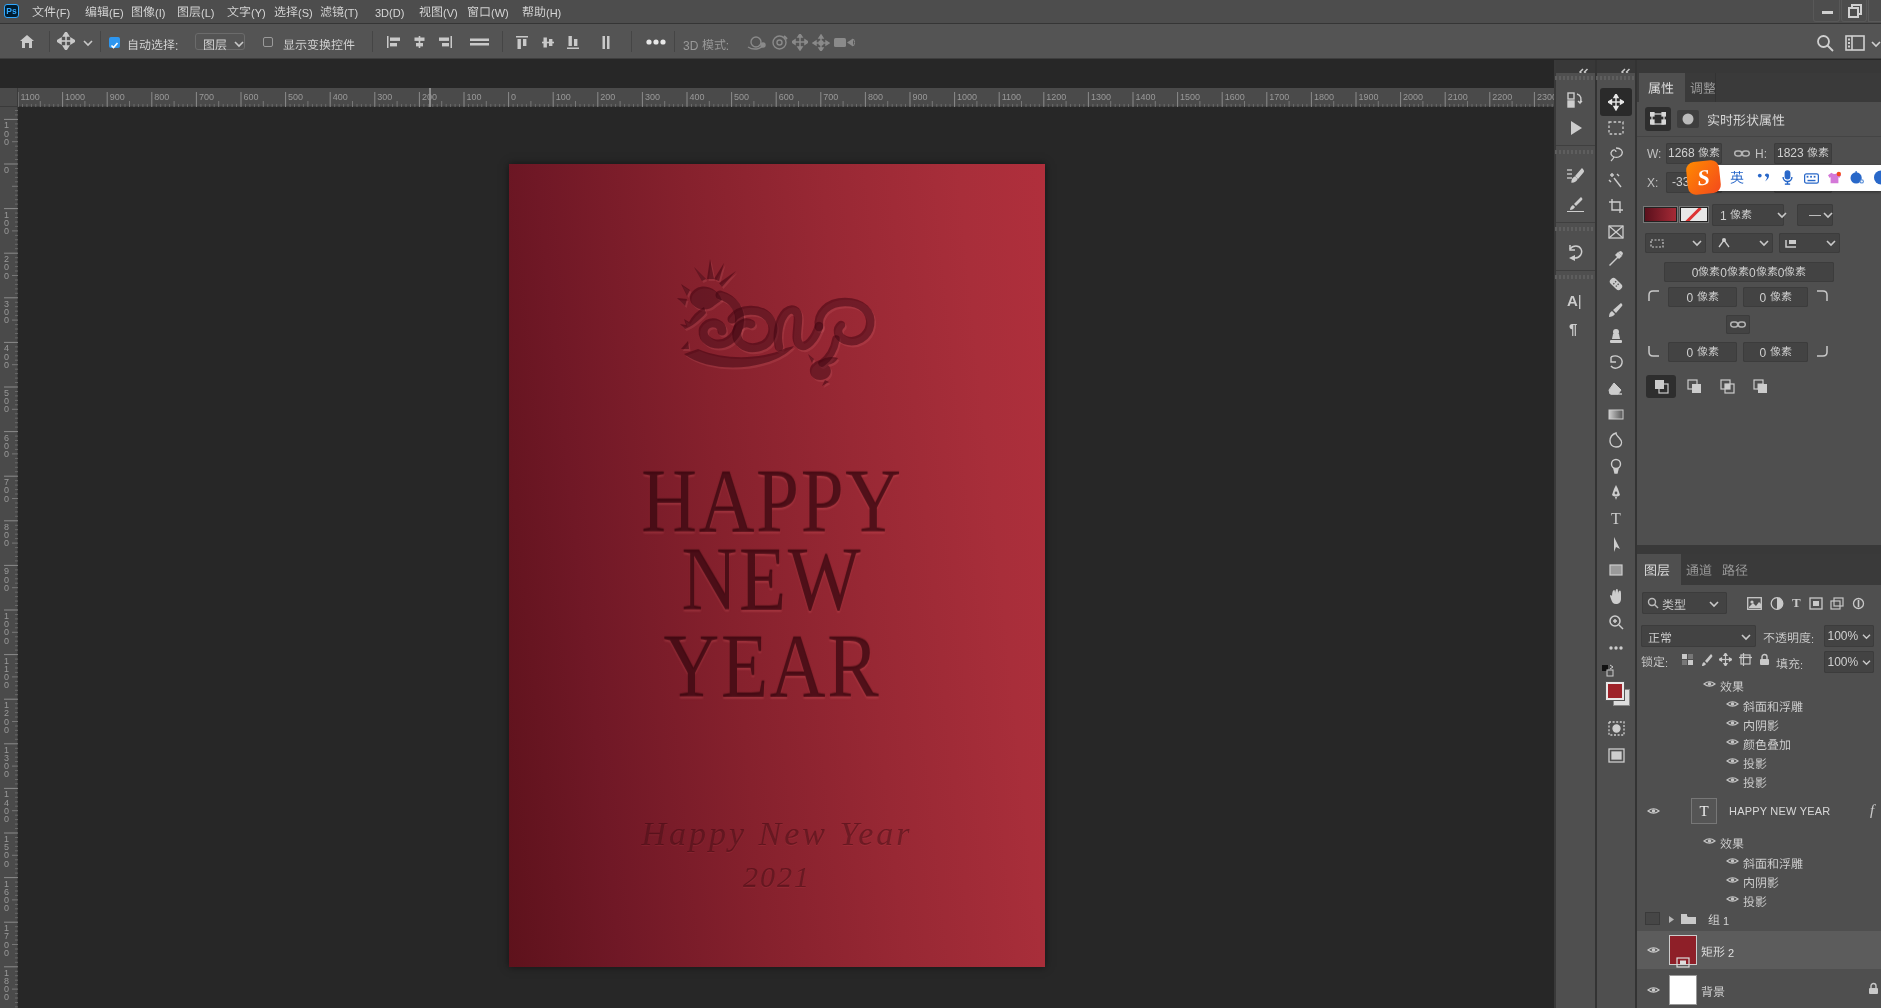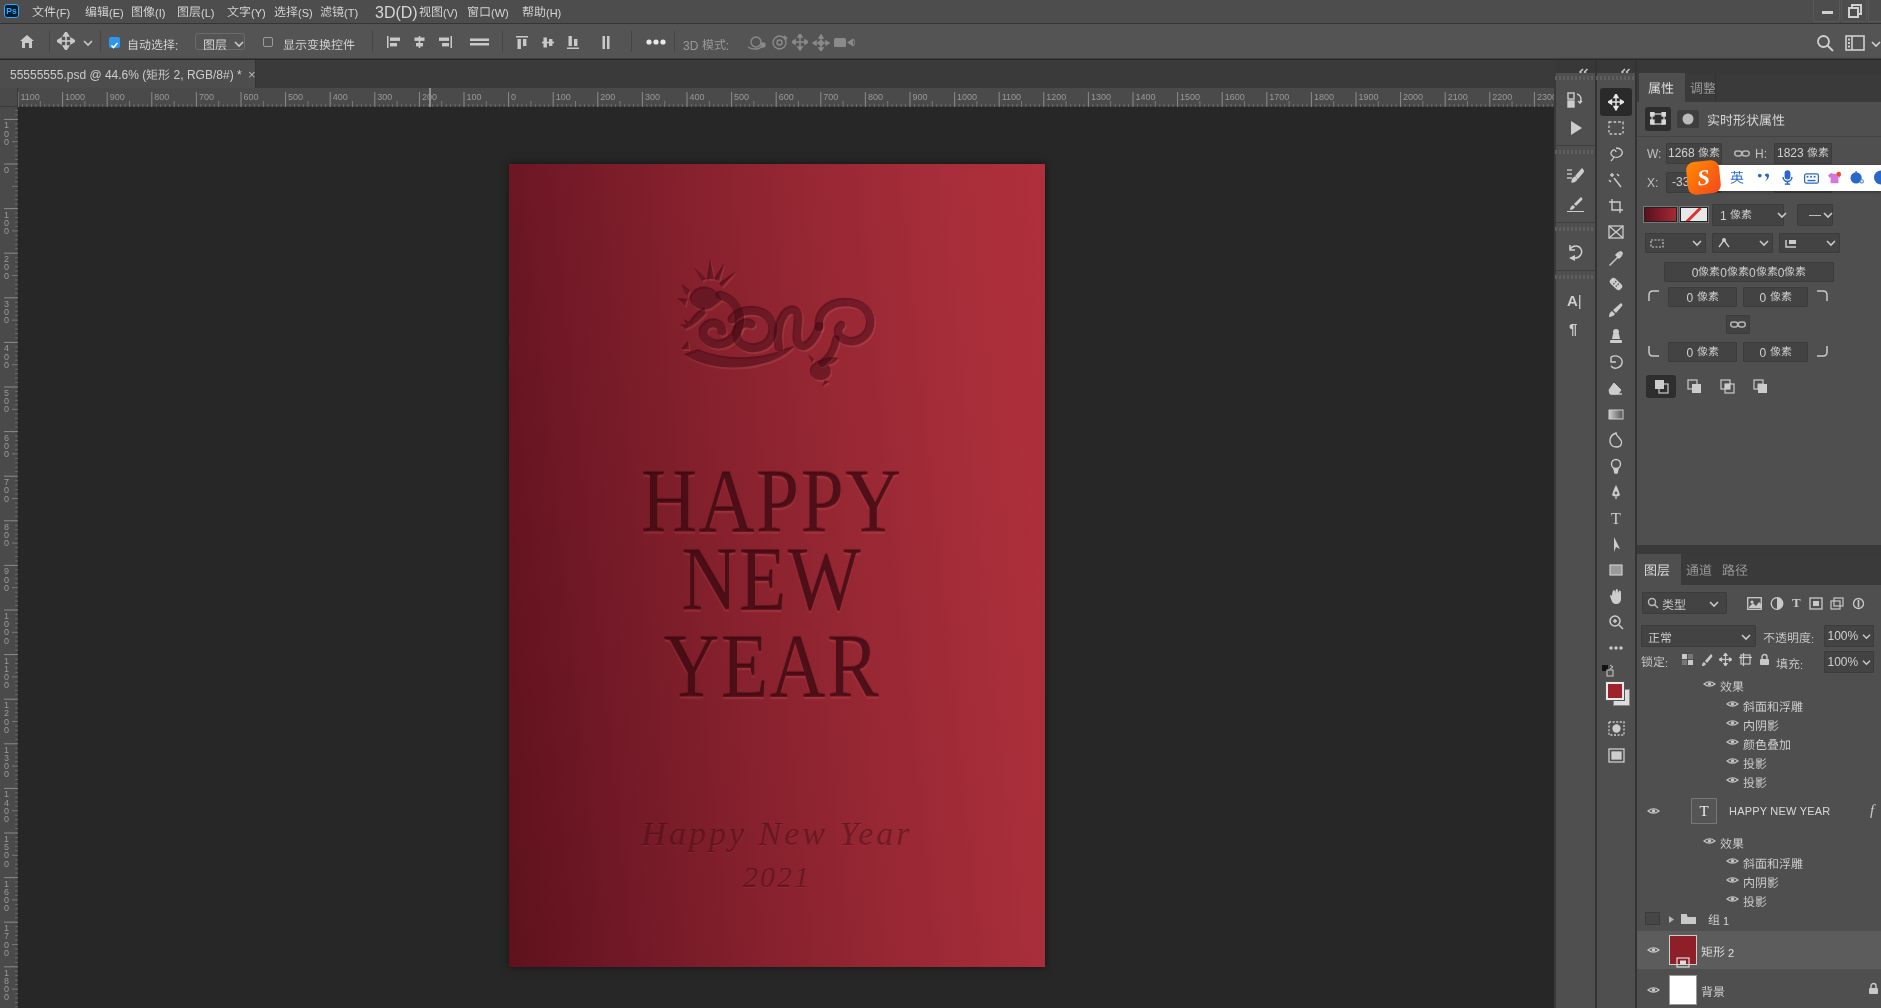--- a/index.html
+++ b/index.html
@@ -744,21 +744,21 @@
           <use href="#g5b57" x="1000"></use>
         </svg><span style="color:#d6d6d6;font-size:11px;vertical-align:middle">(Y)</span></div>
       <div style="position:absolute;left:274px;top:5px;height:14px;line-height:14px;white-space:nowrap"><svg width="24.0" height="12" viewBox="0 0 2000 1000" style="vertical-align:middle;overflow:visible;" fill="#d6d6d6">
           <use href="#g9009" x="0"></use>
           <use href="#g62e9" x="1000"></use>
         </svg><span style="color:#d6d6d6;font-size:11px;vertical-align:middle">(S)</span></div>
       <div style="position:absolute;left:320px;top:5px;height:14px;line-height:14px;white-space:nowrap"><svg width="24.0" height="12" viewBox="0 0 2000 1000" style="vertical-align:middle;overflow:visible;" fill="#d6d6d6">
           <use href="#g6ee4" x="0"></use>
           <use href="#g955c" x="1000"></use>
         </svg><span style="color:#d6d6d6;font-size:11px;vertical-align:middle">(T)</span></div>
-      <div style="position:absolute;left:375px;top:5px;height:14px;line-height:14px;white-space:nowrap"><span style="color:#d6d6d6;font-size:16px;vertical-align:middle">3D(D)</span></div>
+      <div style="position:absolute;left:375px;top:5px;height:14px;line-height:14px;white-space:nowrap"><span style="color:#d6d6d6;font-size:11px;vertical-align:middle">3D(D)</span></div>
       <div style="position:absolute;left:419px;top:5px;height:14px;line-height:14px;white-space:nowrap"><svg width="24.0" height="12" viewBox="0 0 2000 1000" style="vertical-align:middle;overflow:visible;" fill="#d6d6d6">
           <use href="#g89c6" x="0"></use>
           <use href="#g56fe" x="1000"></use>
         </svg><span style="color:#d6d6d6;font-size:11px;vertical-align:middle">(V)</span></div>
       <div style="position:absolute;left:467px;top:5px;height:14px;line-height:14px;white-space:nowrap"><svg width="24.0" height="12" viewBox="0 0 2000 1000" style="vertical-align:middle;overflow:visible;" fill="#d6d6d6">
           <use href="#g7a97" x="0"></use>
           <use href="#g53e3" x="1000"></use>
         </svg><span style="color:#d6d6d6;font-size:11px;vertical-align:middle">(W)</span></div>
       <div style="position:absolute;left:522px;top:5px;height:14px;line-height:14px;white-space:nowrap"><svg width="24.0" height="12" viewBox="0 0 2000 1000" style="vertical-align:middle;overflow:visible;" fill="#d6d6d6">
           <use href="#g5e2e" x="0"></use>
@@ -943,28 +943,20 @@
           <rect x="1" y="1" width="18" height="14"></rect>
           <line x1="7" y1="1" x2="7" y2="15"></line>
           <rect x="3" y="3.5" width="2" height="2" fill="#d0d0d0" stroke="none"></rect>
           <rect x="3" y="7" width="2" height="2" fill="#d0d0d0" stroke="none"></rect>
           <rect x="3" y="10.5" width="2" height="2" fill="#d0d0d0" stroke="none"></rect>
         </g>
       </svg>
       <svg style="position:absolute;left:1871px;top:16px" width="10" height="8" viewBox="0 0 10 8">
         <path d="M1 2 L5 6 L9 2" stroke="#d0d0d0" stroke-width="1.6" fill="none"></path>
       </svg>
-    </div>
-    <div style="position:absolute;left:0;top:60px;width:1554px;height:28px;background:#3a3a3a">
-      <div style="position:absolute;left:0;top:0;width:256px;height:28px;background:#4d4d4d;border-right:1px solid #333">
-        <div style="position:absolute;left:10px;top:7px;white-space:nowrap;color:#ccc;font-size:12px">55555555.psd @ 44.6% (<svg width="24.0" height="12" viewBox="0 0 2000 1000" style="vertical-align:middle;overflow:visible;" fill="#cccccc">
-            <use href="#g77e9" x="0"></use>
-            <use href="#g5f62" x="1000"></use>
-          </svg> 2, RGB/8#) * <span style="color:#b5b5b5;font-size:13px;margin-left:3px">×</span></div>
-      </div>
     </div>
     <div style="position:absolute;left:1554px;top:60px;width:327px;height:948px;background:#393939"></div>
     <div style="position:absolute;left:1556px;top:60px;width:325px;height:13px;background:#383838"></div>
     <div style="position:absolute;left:1578px;top:62px"><svg width="11" height="8" viewBox="0 0 11 8">
         <g stroke="#c9c9c9" stroke-width="1.5" fill="none">
           <path d="M5 1 L2 4 L5 7"></path>
           <path d="M9.5 1 L6.5 4 L9.5 7"></path>
         </g>
       </svg></div>
     <div style="position:absolute;left:1620px;top:62px"><svg width="11" height="8" viewBox="0 0 11 8">

